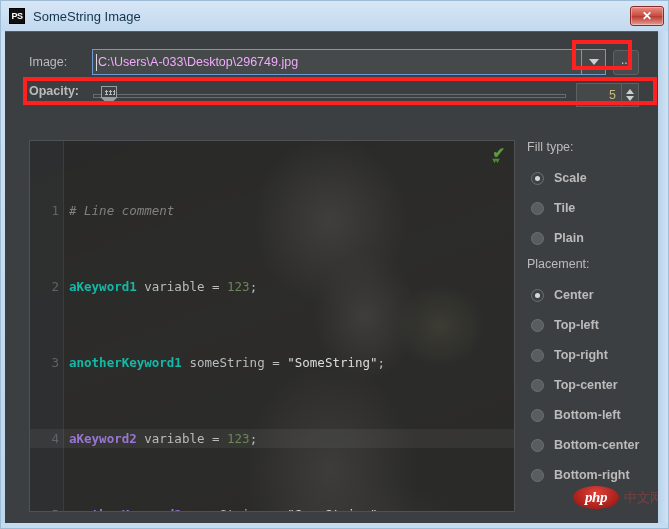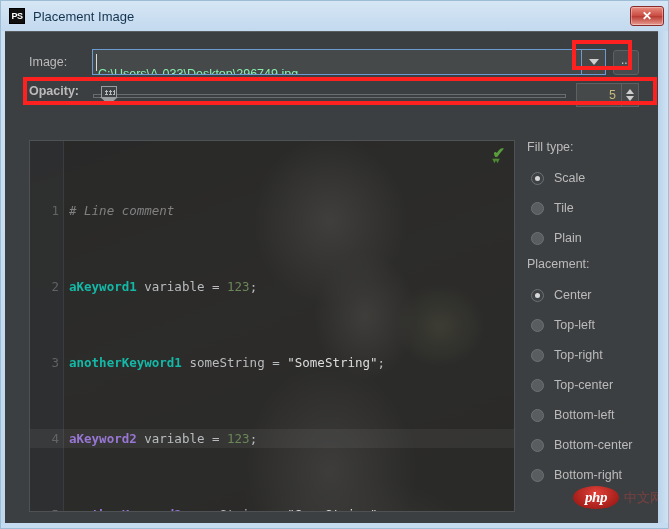--- a/index.html
+++ b/index.html
@@ -76,24 +76,24 @@
     color: #bbbbbb; font-size: 12.5px;
     white-space: nowrap;
   }
   .lbl.image { width: 63px; }
   .lbl.opacity { width: 63px; }
   .path-field {
     flex: 1 1 auto;
     height: 26px;
     background: #45494a;
     border: 1px solid #6b9bd2;
-    color: #86efac;
+    color: #f0abfc;
     font-size: 12.5px;
     line-height: 24px;
-    padding: 12px 4px 0 5px;
+    padding: 0 4px 0 5px;
     position: relative;
     overflow: hidden;
     white-space: nowrap;
   }
   .path-field::before {
     content:""; position:absolute; left:3px; top:4px;
     width:1px; height:17px; background:#d8d8d8;
   }
   .combo-arrow {
     width: 24px; height: 26px;
@@ -290,20 +290,21 @@
     content: "";
     position: absolute; left: 3px; top: 3px;
     width: 5px; height: 5px; border-radius: 50%;
     background: #d8d8d8;
   }
   .radio.on { background: #3f4244; }
   .radio-label {
     margin-left: 10px;
     color: #bbbbbb; font-size: 12.5px;
     white-space: nowrap;
+    font-weight: bold;
   }
   .placement-label { margin-top: 4px; margin-bottom: 9px; }
 
   
   .bottom {
     position: absolute; left: 24px; top: 488px;
     width: 610px; height: 24px;
     display: flex; align-items: center;
   }
   .bottom .radio-row { height: 24px; }
@@ -356,21 +357,21 @@
     z-index: 35;
   }
 </style>
 </head>
 <body>
 
 <div id="app">
 
   <div class="titlebar">
     <div class="ps-icon">PS</div>
-    <div class="title-text">Placement Image</div>
+    <div class="title-text">SomeString Image</div>
     <div class="close-btn">✕</div>
   </div>
 
   <div class="body">
 
     <div class="image-row">
       <div class="lbl image">Image:</div>
       <div class="path-field">C:\Users\A-033\Desktop\296749.jpg</div>
       <div class="combo-arrow">
         <span class="tri"></span>

